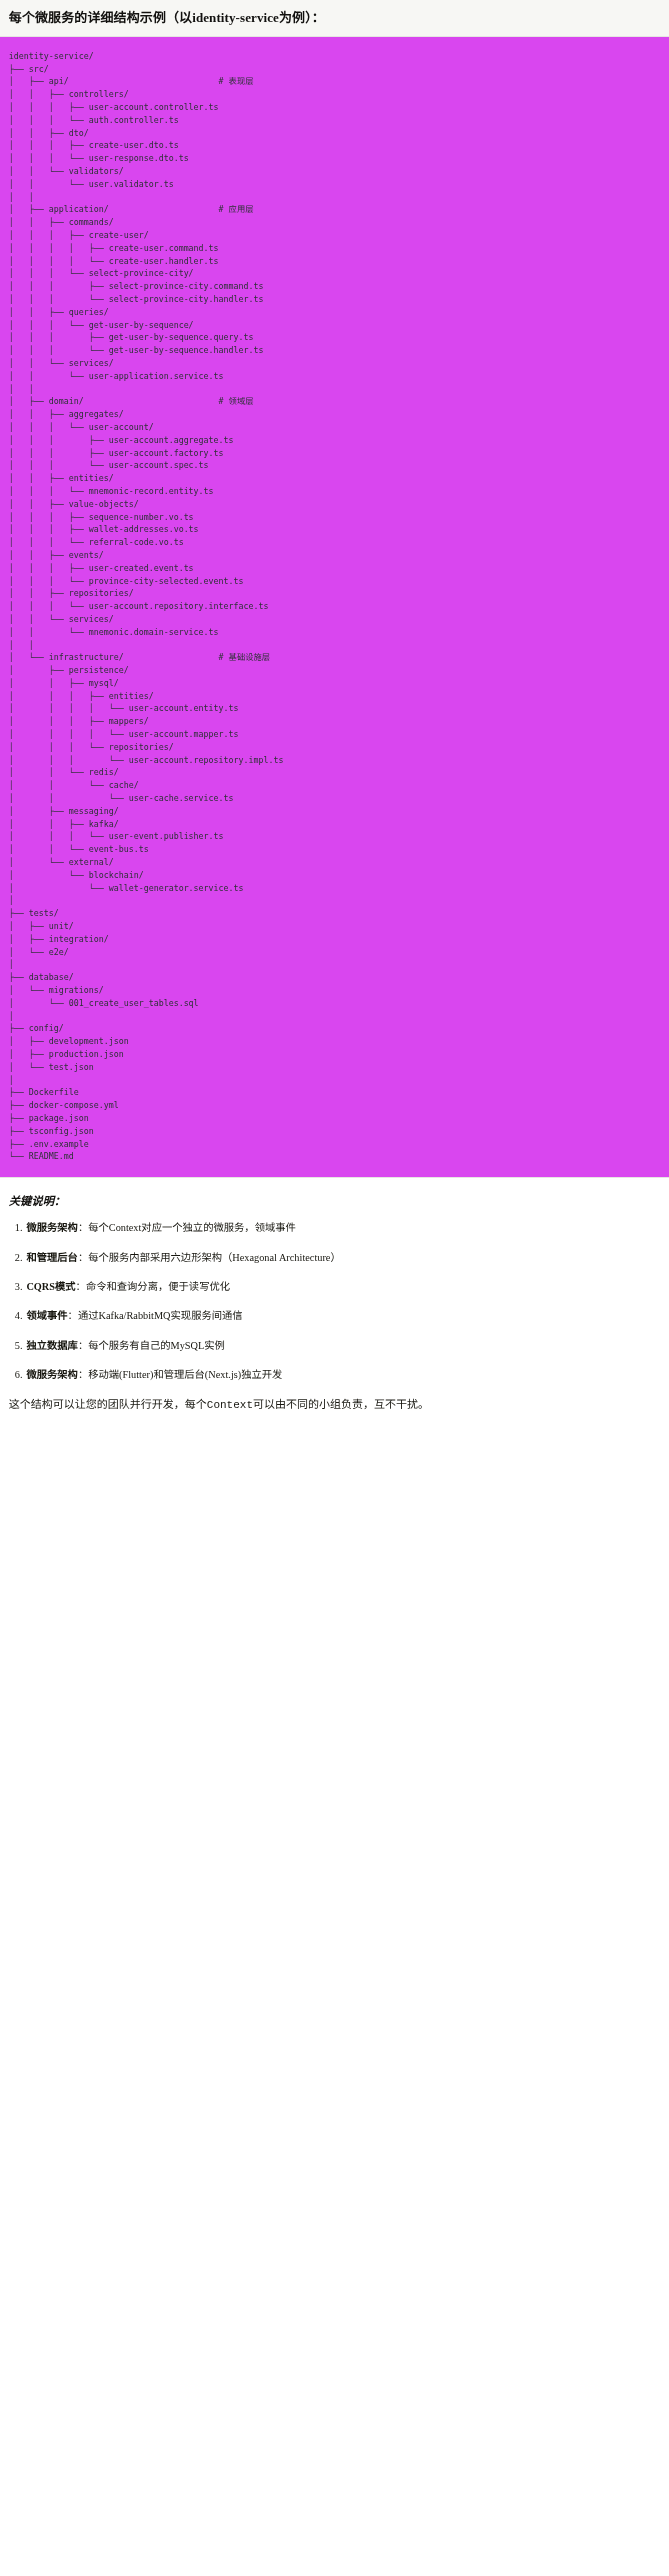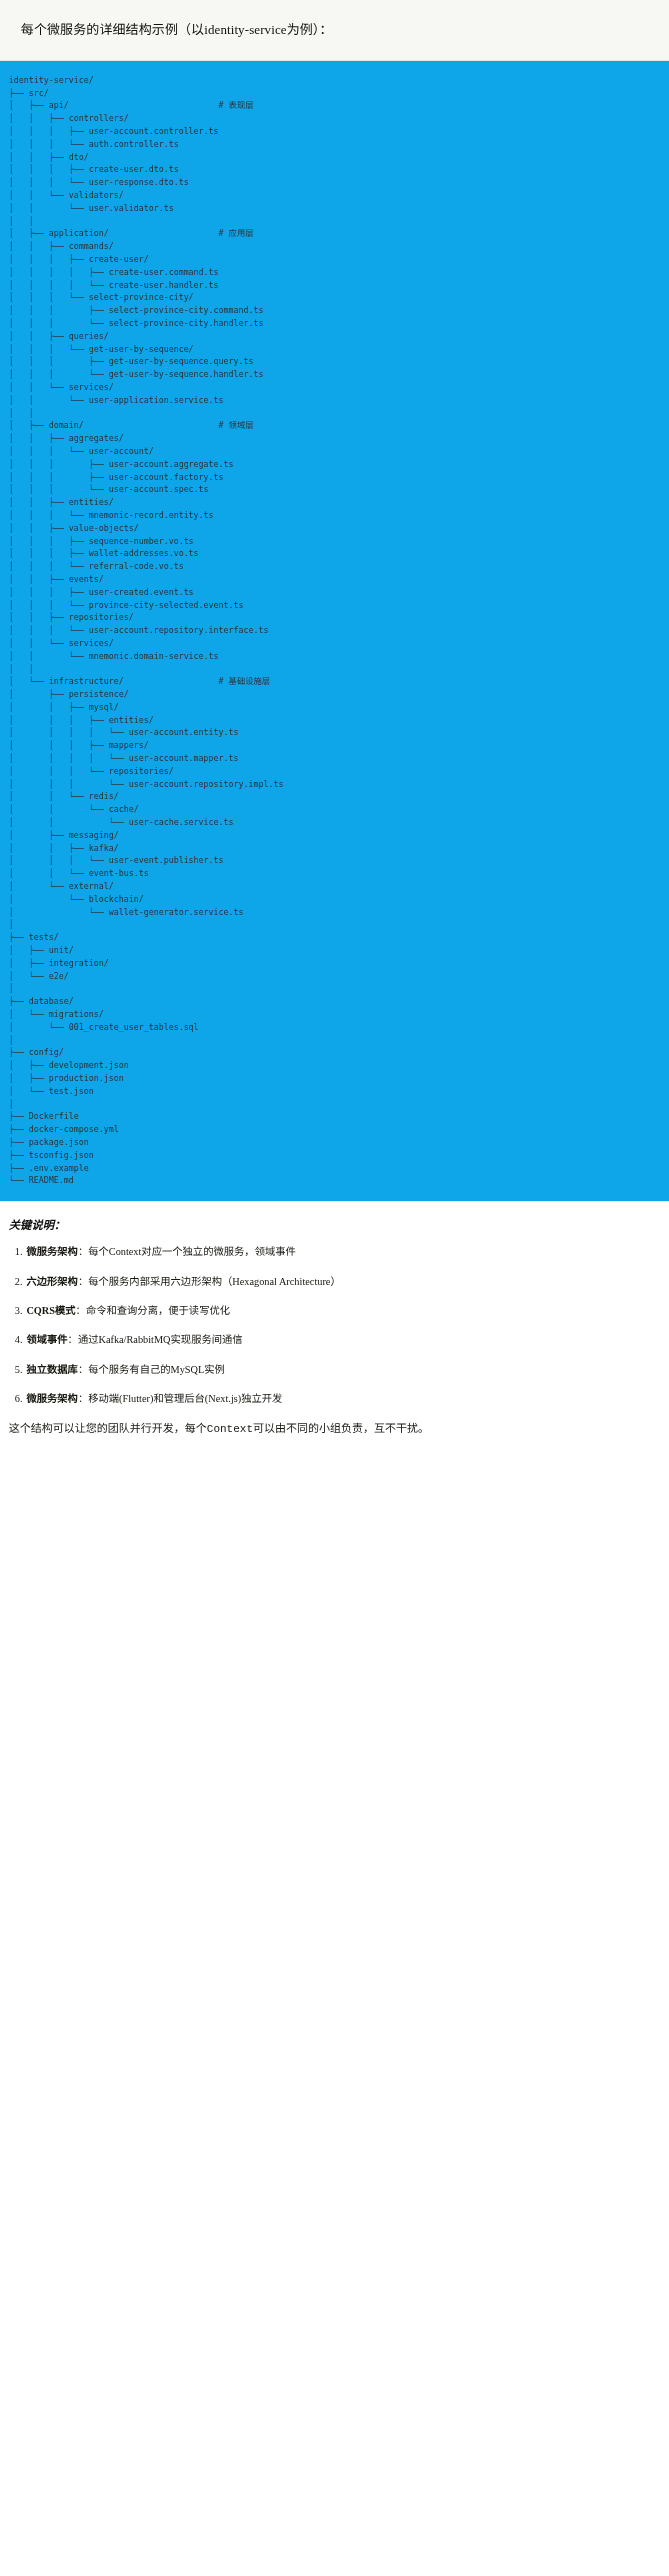--- a/index.html
+++ b/index.html
@@ -22,31 +22,31 @@
 
   
   .heading-band {
     background: #f7f7f4;
     padding: 8.8px 8.8px 10px 8.8px;
     border-bottom: 0.6px solid #e6e6e1;
     box-sizing: border-box;
   }
   .heading-title {
     font-family: "Liberation Serif", "DejaVu Serif", serif;
-    font-weight: normal;
+    font-weight: bold;
     font-size: 13px;
     line-height: 1.35;
     letter-spacing: 0.1px;
     color: #12110f;
-    margin: 12px;
+    margin: 0;
   }
 
   
   .tree-band {
-    background: #0ea5e9;
+    background: #d946ef;
     padding: 12.5px 8.8px 13.8px 8.8px;
     box-sizing: border-box;
     border-bottom: 0.6px solid #e6e6e1;
   }
   pre.tree {
     margin: 0;
     font-family: "DejaVu Sans Mono", "Liberation Mono", monospace;
     font-size: 8.3px;
     line-height: 12.8px;
     color: #2d3135;
@@ -206,21 +206,21 @@
   </div>
 
   <div class="notes-band">
     <h2 class="notes-title">关键说明：</h2>
 
     <ol class="notes-list">
       <li>
         <span class="note-term">微服务架构</span><span class="note-sep">：</span><span class="note-desc">每个Context对应一个独立的微服务，领域事件</span>
       </li>
       <li>
-        <span class="note-term">六边形架构</span><span class="note-sep">：</span><span class="note-desc">每个服务内部采用六边形架构（Hexagonal Architecture）</span>
+        <span class="note-term">和管理后台</span><span class="note-sep">：</span><span class="note-desc">每个服务内部采用六边形架构（Hexagonal Architecture）</span>
       </li>
       <li>
         <span class="note-term">CQRS模式</span><span class="note-sep">：</span><span class="note-desc">命令和查询分离，便于读写优化</span>
       </li>
       <li>
         <span class="note-term">领域事件</span><span class="note-sep">：</span><span class="note-desc">通过Kafka/RabbitMQ实现服务间通信</span>
       </li>
       <li>
         <span class="note-term">独立数据库</span><span class="note-sep">：</span><span class="note-desc">每个服务有自己的MySQL实例</span>
       </li>

